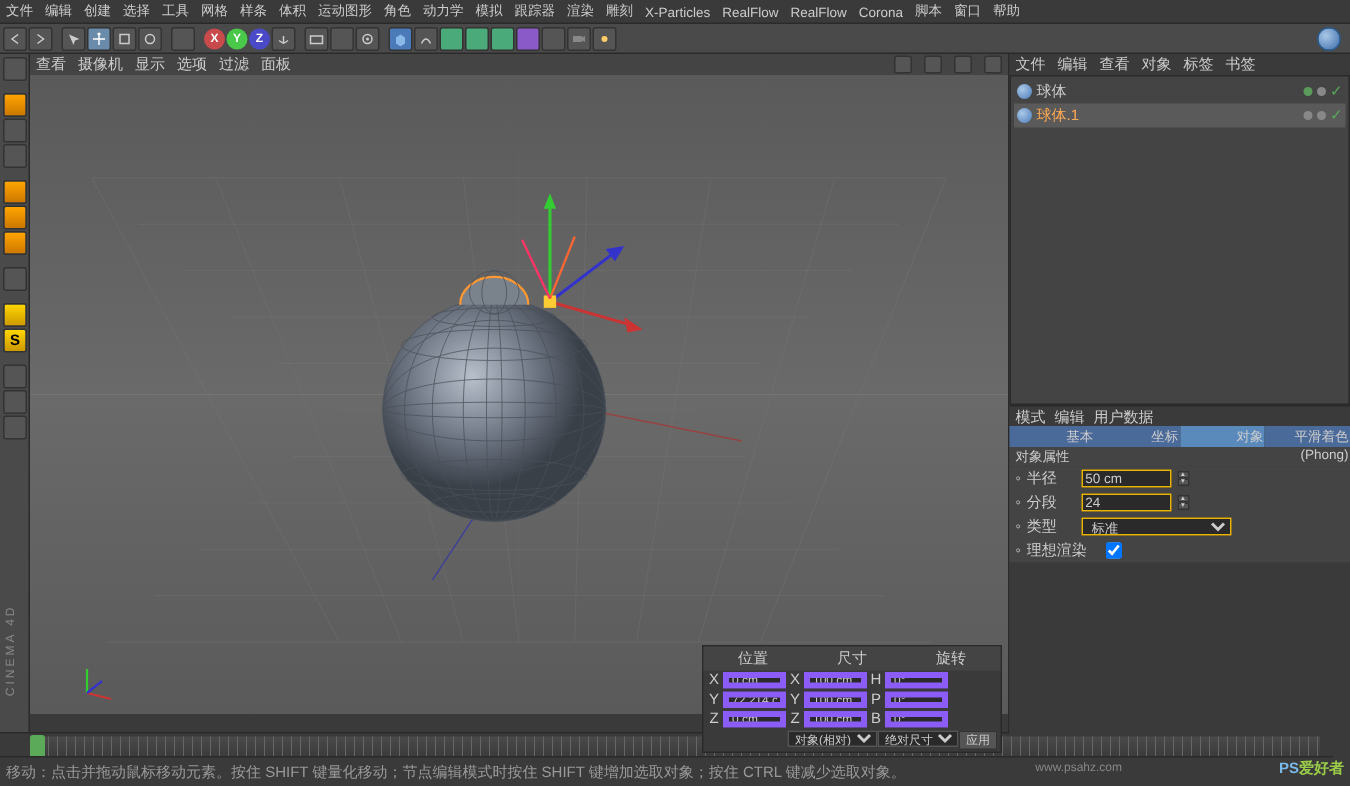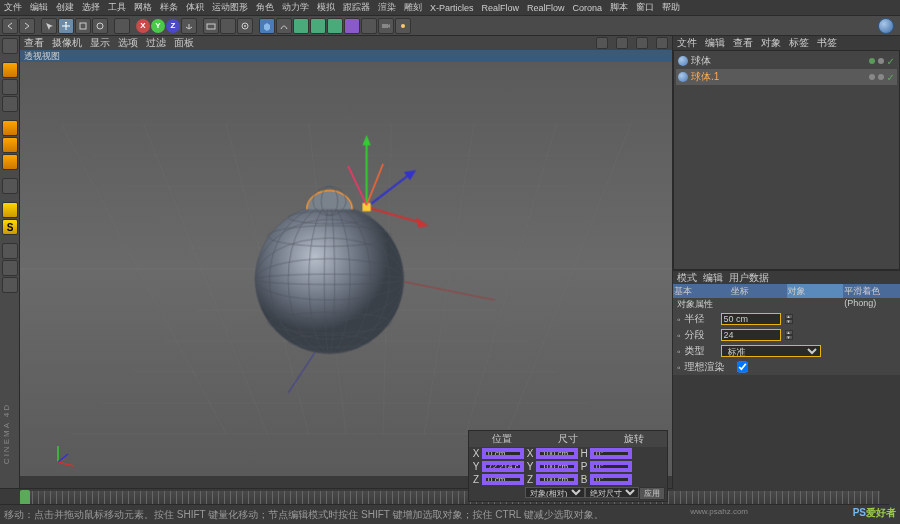--- a/index.html
+++ b/index.html
@@ -26,21 +26,21 @@
 .obj-list{flex:1;background:#444;border:1px solid #2a2a2a;padding:2px;min-height:220px}
 .obj-item{display:flex;align-items:center;gap:3px;padding:1px 2px;font-size:9px}
 .obj-item.sel{background:#5a5a5a}
 .sphere-ico{width:10px;height:10px;border-radius:5px;background:radial-gradient(circle at 35% 35%,#aac8e8,#4a7ab8)}
 .dot{width:6px;height:6px;border-radius:3px}
 .dot.g{background:#5a9a5a}.dot.gr{background:#888}
 .attr-panel{background:#3a3a3a}
 .attr-tabs{height:14px;display:flex;gap:6px;padding:0 4px;align-items:center;font-size:9px;border-top:1px solid #2a2a2a}
 .attr-title{height:14px;background:#444;display:flex;align-items:center;gap:4px;padding:0 4px;font-size:9px}
 .attr-tabbar{display:flex;height:14px}
-.attr-tab{flex:1;text-align:left;font-size:9px;padding:1px;background:#555}
+.attr-tab{flex:1;text-align:right;font-size:9px;padding:1px;background:#555}
 .attr-tab.b{background:#4a6a9a}.attr-tab.c{background:#5a8abc}
 .attr-section{padding:0 4px;font-size:9px;background:#444}
 .attr-row{display:flex;align-items:center;gap:4px;padding:1px 0;font-size:9px}
 .attr-row .lbl{width:32px}
 .attr-row input,.attr-row select{background:#2a2a2a;border:1px solid #eab308;color:#ccc;font-size:9px;width:60px;padding:0 2px;height:12px}
 .attr-row select{width:100px}
 .spinner{display:flex;flex-direction:column}
 .spinner div{width:8px;height:5px;background:#555;border:1px solid #333;font-size:5px;line-height:3px;text-align:center}
 .timeline{height:36px;background:#3a3a3a;border-top:1px solid #2a2a2a;display:flex;flex-direction:column}
 .tl-ruler{height:14px;background:linear-gradient(#4a4a4a,#3a3a3a);position:relative;margin:2px 20px}
@@ -211,21 +211,20 @@
       <span>显示</span>
       <span>选项</span>
       <span>过滤</span>
       <span>面板</span>
       <div style="flex:1"></div>
       <div class="tb-btn" style="width:12px;height:12px"></div>
       <div class="tb-btn" style="width:12px;height:12px"></div>
       <div class="tb-btn" style="width:12px;height:12px"></div>
       <div class="tb-btn" style="width:12px;height:12px"></div>
     </div>
-    <div class="vp-header">透视视图</div>
     <div class="viewport">
       <svg width="100%" height="100%" viewBox="0 0 632 380">
 
         <g stroke="#888" stroke-width="0.5" opacity="0.5">
           <path d="M0 190 L632 190"></path>
           <path d="M316 30 L316 350" opacity="0.3"></path>
         </g>
         <g stroke="#7a7a7a" stroke-width="0.4" opacity="0.6">
           <path d="M50 350 L582 350"></path>
             <path d="M80 320 L552 320"></path>

